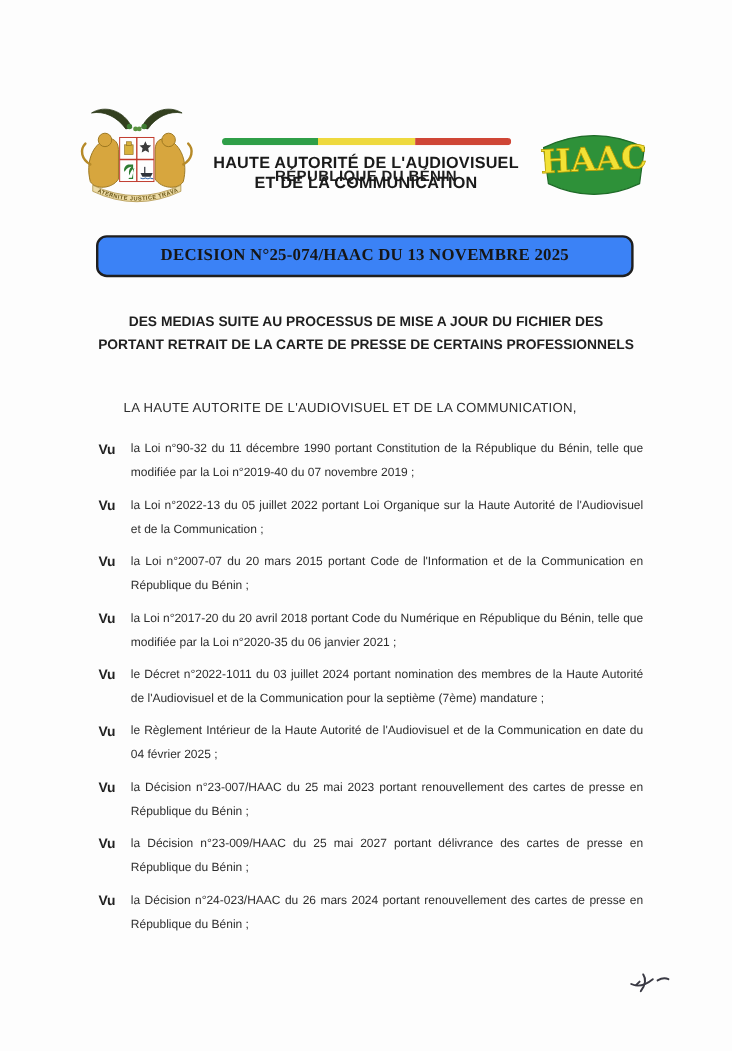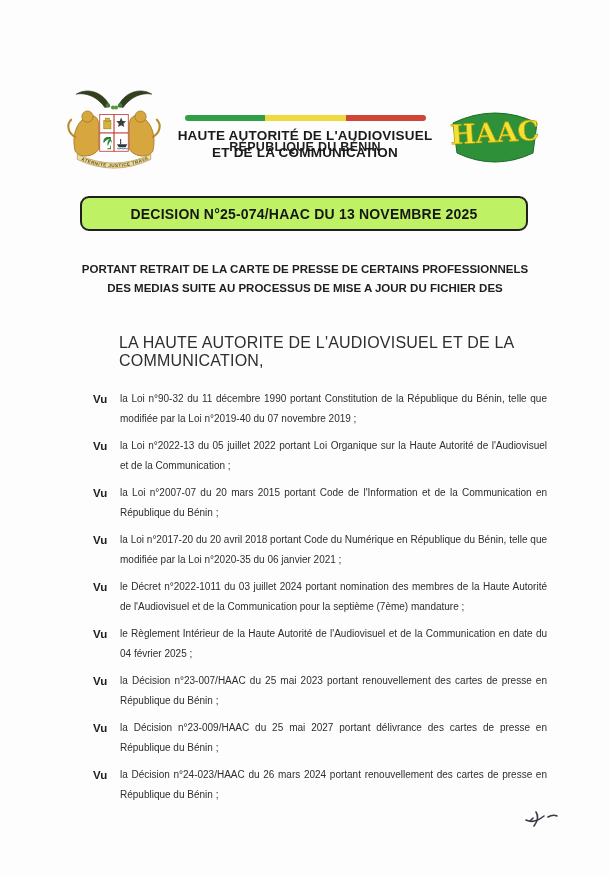--- a/index.html
+++ b/index.html
@@ -21,33 +21,33 @@
   }
   .flag-seg{flex:1;height:100%;}
   .authority{
     position:absolute;left:160px;top:127px;width:290px;text-align:center;
     font-weight:bold;font-size:13.5px;line-height:17px;color:#1a1a1a;letter-spacing:.2px;
   }
   
   .decision-box{
     position:absolute;left:80px;top:196px;width:444px;height:31px;
     border:2px solid #1f1f1f;border-radius:9px;
-    display:flex;align-items:center;justify-content:center;background:#bef264;
+    display:flex;align-items:center;justify-content:center;background:#3b82f6;font-family:Liberation Serif, serif;
   }
   .decision-title{font-weight:bold;font-size:14px;color:#161616;letter-spacing:.2px;}
   
   .subject{
     position:absolute;left:60px;top:260px;width:490px;text-align:center;
     font-weight:bold;font-size:11.5px;line-height:19px;color:#1f1f1f;
   }
   .issuer{
-    position:absolute;left:119px;top:334px;width:450px;
-    font-size:16px;color:#2e2e2e;letter-spacing:.2px;
+    position:absolute;left:103px;top:334px;width:450px;
+    font-size:11px;color:#2e2e2e;letter-spacing:.2px;
   }
-  .visas{position:absolute;left:93px;top:365px;width:454px;margin-top:24px;}
+  .visas{position:absolute;left:82px;top:365px;width:454px;}
   .visa{display:flex;margin-bottom:7px;}
   .visa .vu{
     font-weight:bold;width:27px;flex:none;
     font-size:11.5px;line-height:20px;color:#222;
   }
   .visa p{
     margin:0;flex:1;text-align:justify;
     font-size:10px;line-height:20px;color:#2e2e2e;
   }
   .paraph{position:absolute;left:520px;top:808px;width:50px;height:30px;}
@@ -118,22 +118,22 @@
       <path d="M7,22 Q49,2 91,22 L87,52 Q49,70 11,52 Z" stroke="#1f6b28" stroke-width="1" fill="#2e9139"></path>
       <text x="49" y="41" text-anchor="middle" font-size="27" font-weight="bold" font-family="DejaVu Serif, serif" stroke="#b89a00" stroke-width="0.6" transform="rotate(-3 49 38)" fill="#f2e135">HAAC</text>
     </svg>
   </div>
 
   <div class="decision-box">
     <span class="decision-title">DECISION N°25-074/HAAC DU 13 NOVEMBRE 2025</span>
   </div>
 
   <div class="subject">
+    <div>DES MEDIAS SUITE AU PROCESSUS DE MISE A JOUR DU FICHIER DES</div>
     <div>PORTANT RETRAIT DE LA CARTE DE PRESSE DE CERTAINS PROFESSIONNELS</div>
-    <div>DES MEDIAS SUITE AU PROCESSUS DE MISE A JOUR DU FICHIER DES</div>
   </div>
 
   <div class="issuer">LA HAUTE AUTORITE DE L'AUDIOVISUEL ET DE LA COMMUNICATION,</div>
 
   <div class="visas">
     <div class="visa">
       <span class="vu">Vu</span>
       <p>la Loi n°90-32 du 11 décembre 1990 portant Constitution de la République du Bénin, telle que modifiée par la Loi n°2019-40 du 07 novembre 2019 ;</p>
     </div>
     <div class="visa">

